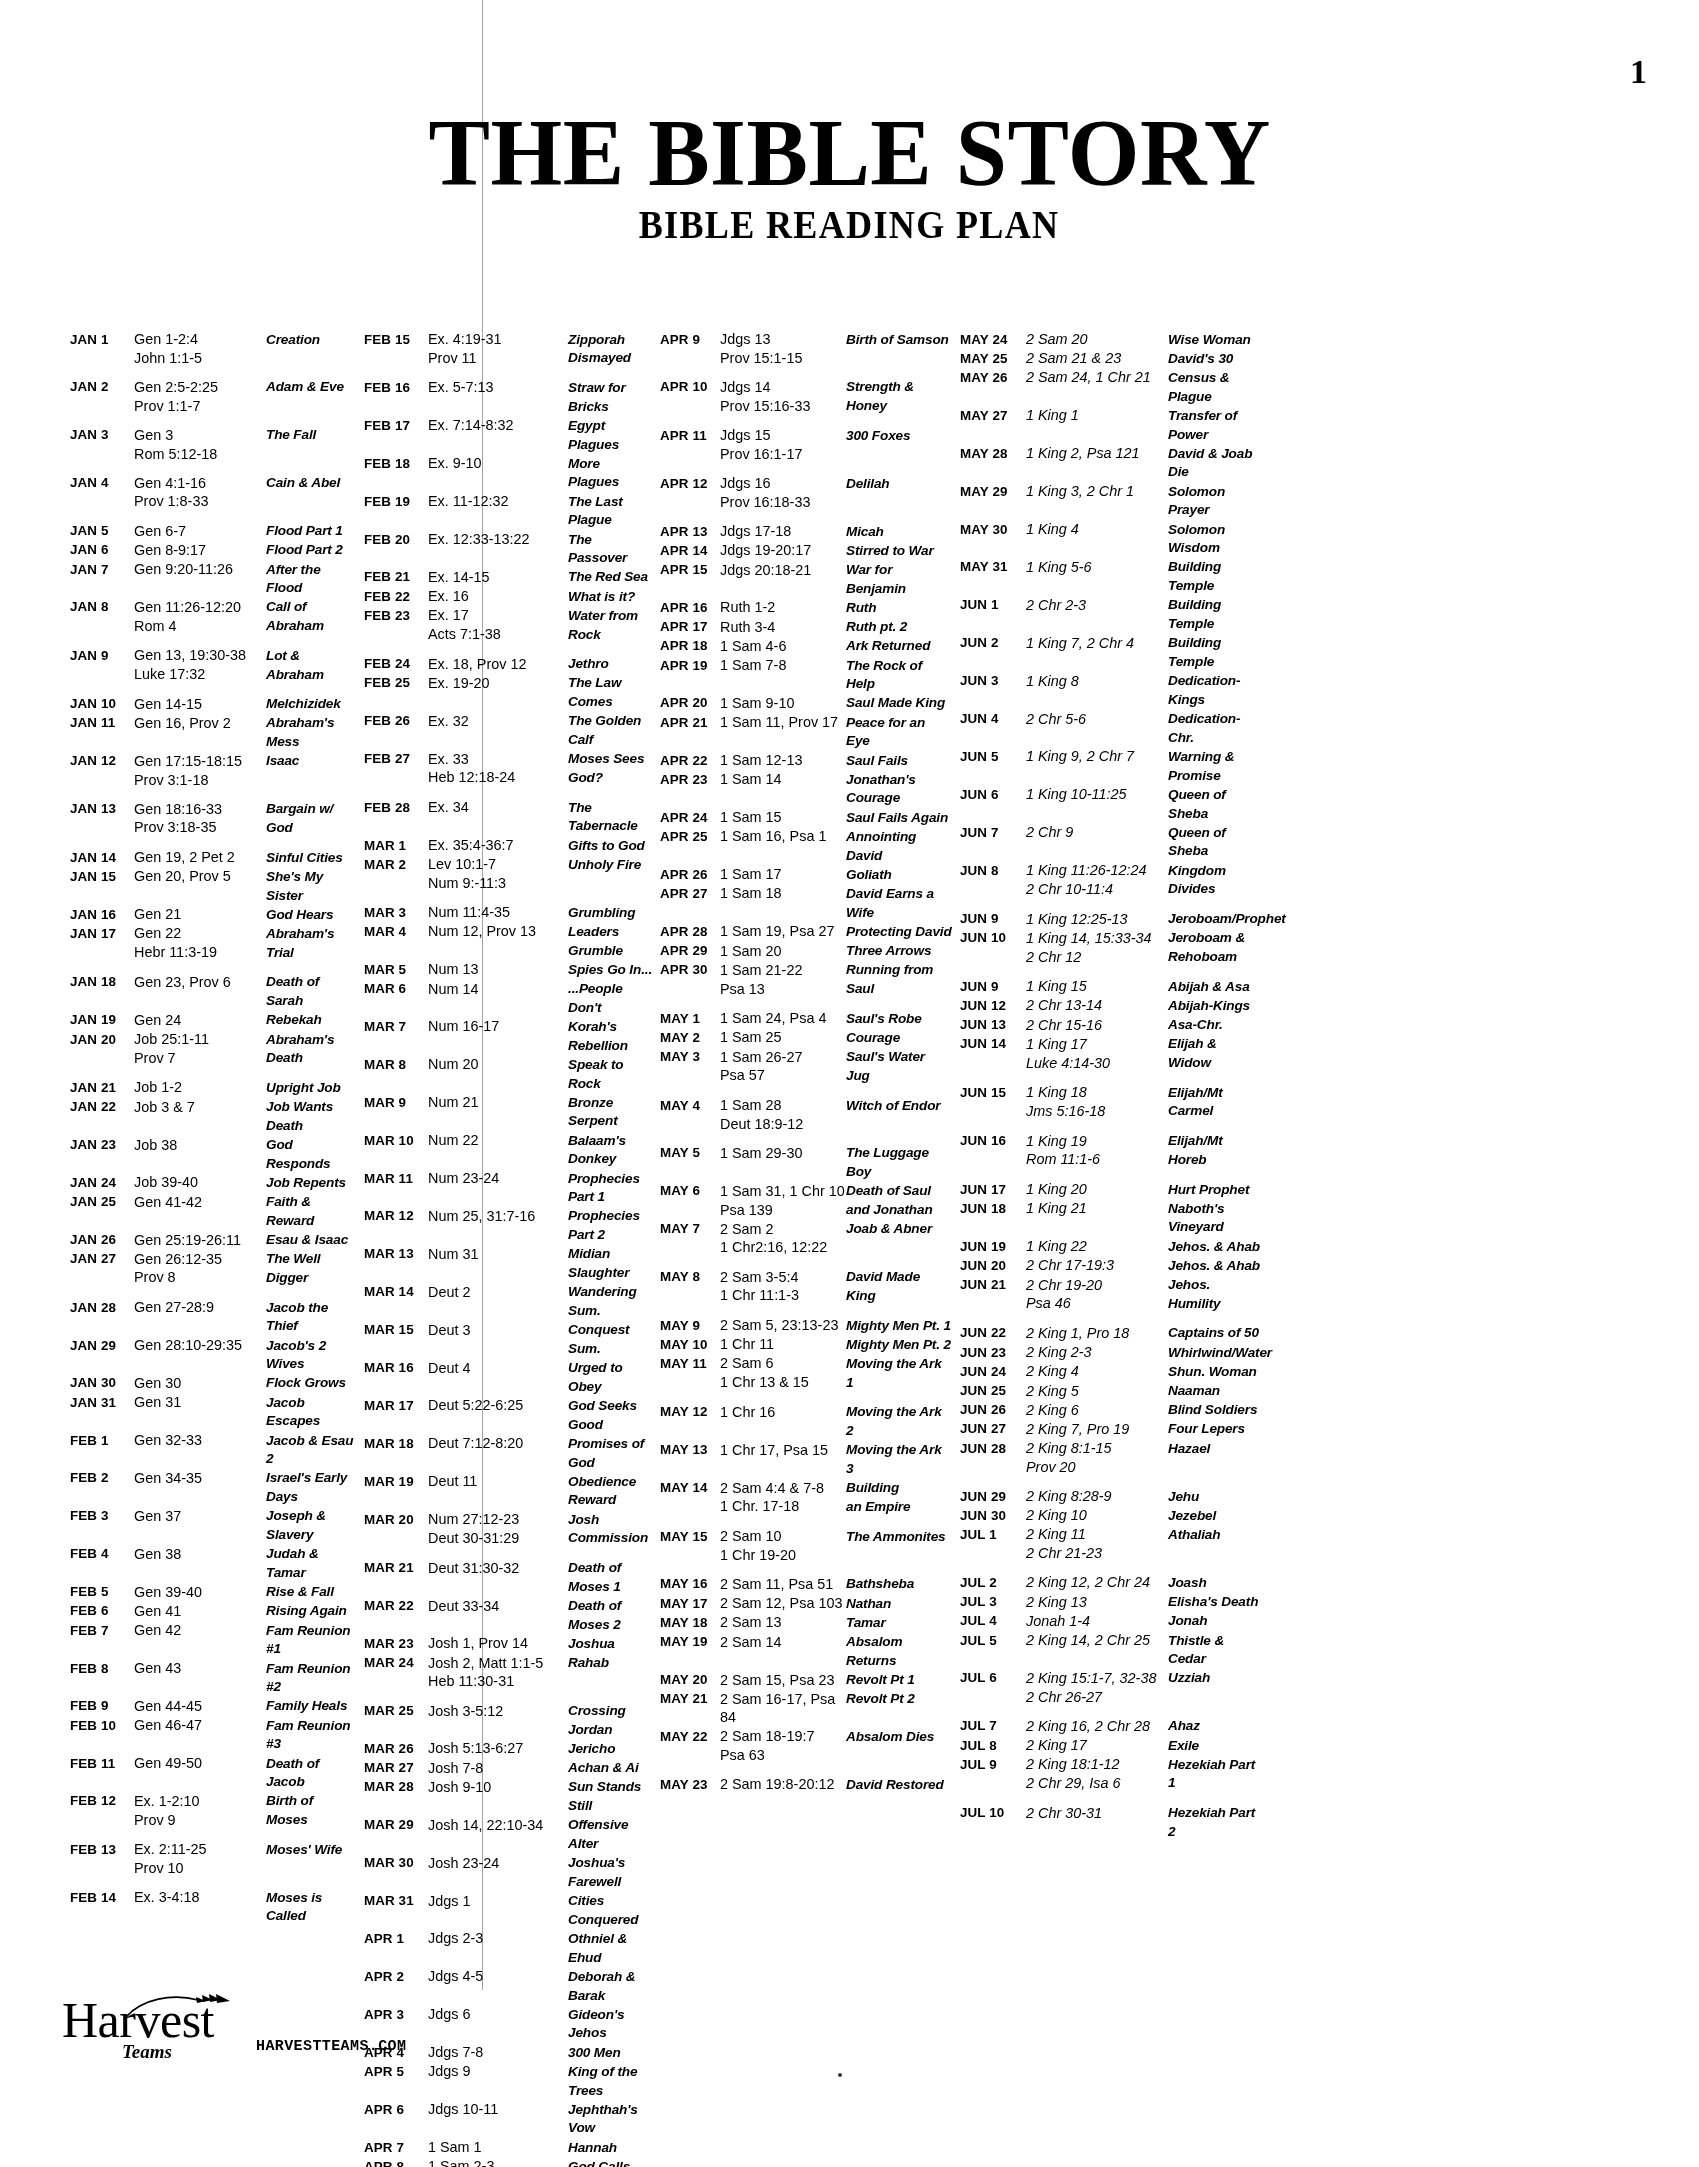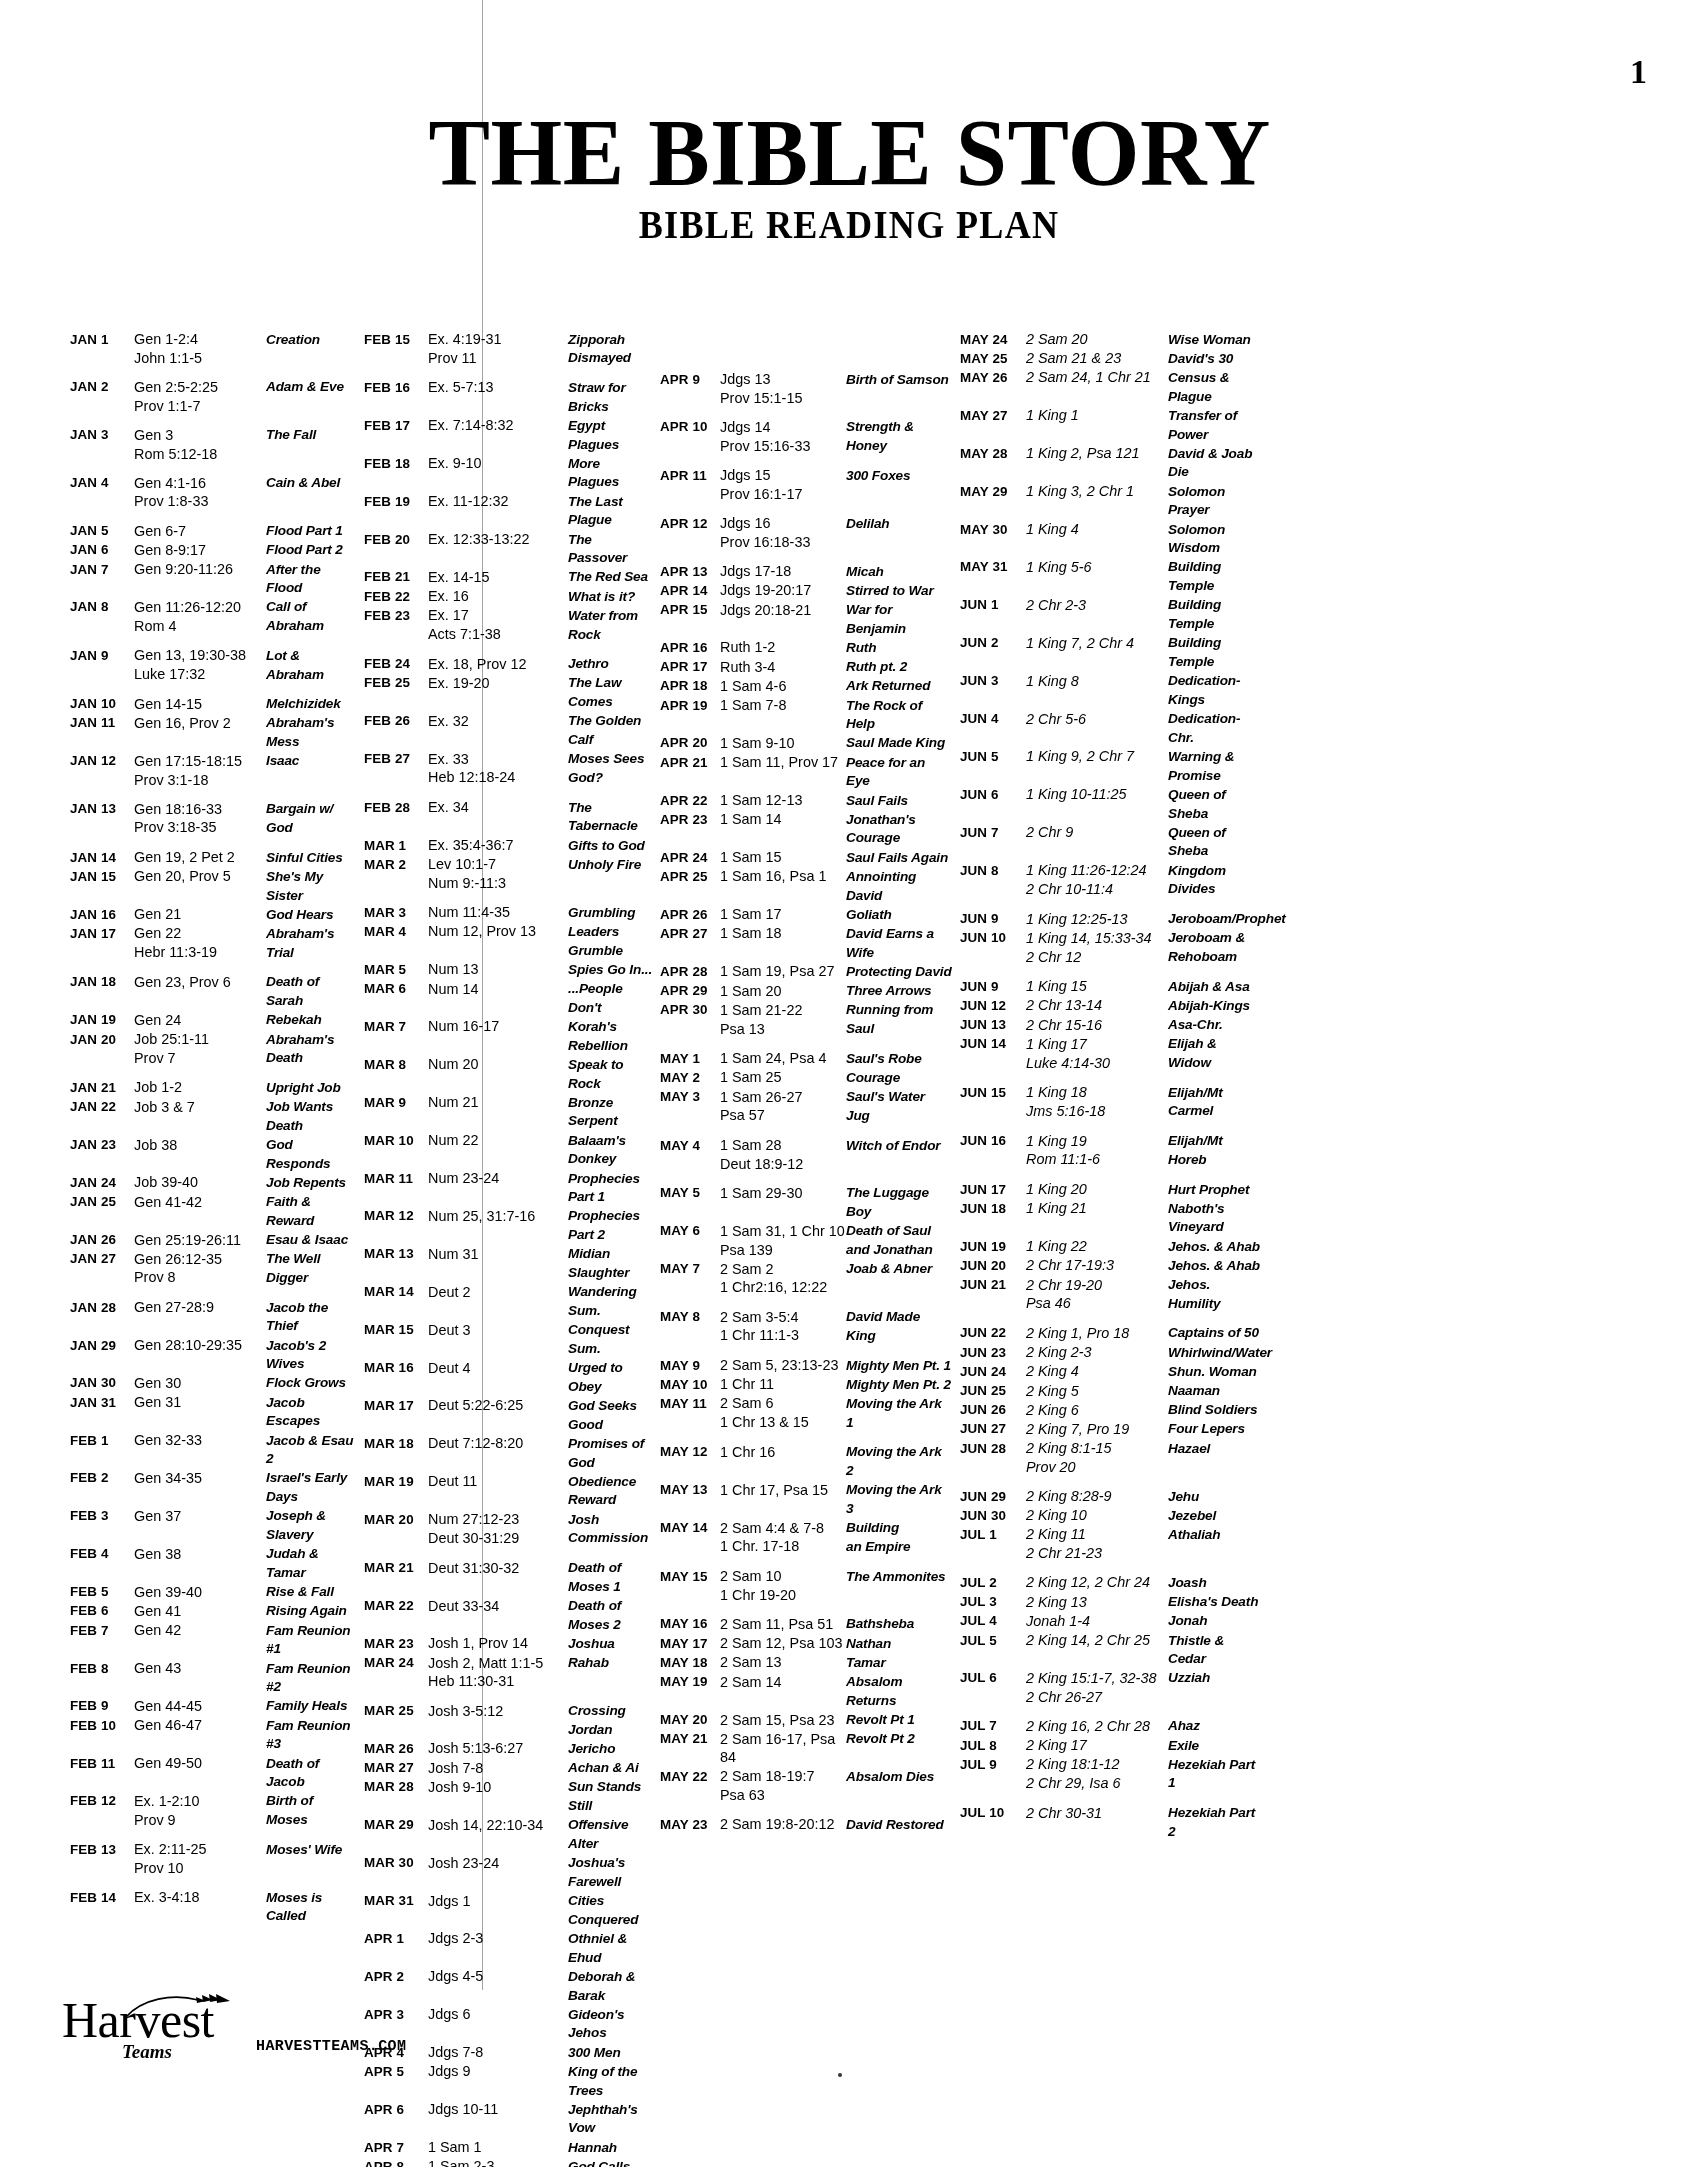--- a/index.html
+++ b/index.html
@@ -75,21 +75,21 @@
     gap: 0px;
     align-items: flex-start;
   }
   .col {
     flex: 0 0 auto;
     width: 283px;
     margin-right: 8px;
   }
   .col.c1 { width: 286px; }
   .col.c2 { width: 288px; }
-  .col.c3 { width: 292px; margin-top: 40px; }
+  .col.c3 { width: 292px; }
   .col.c4 { width: 300px; }
 
   .entry {
     display: flex;
     align-items: flex-start;
     font-size: 14.4px;
     line-height: 18.7px;
   }
   .entry.gap { margin-top: 10.5px; }
 

